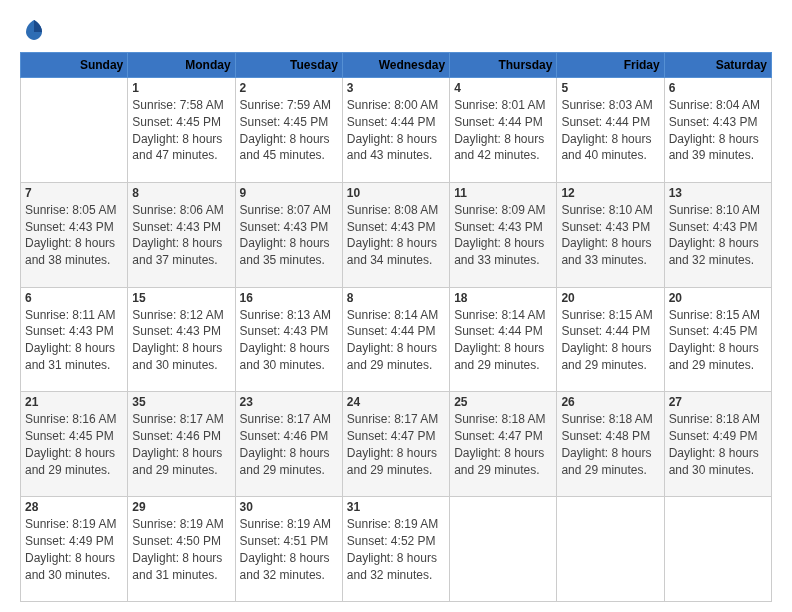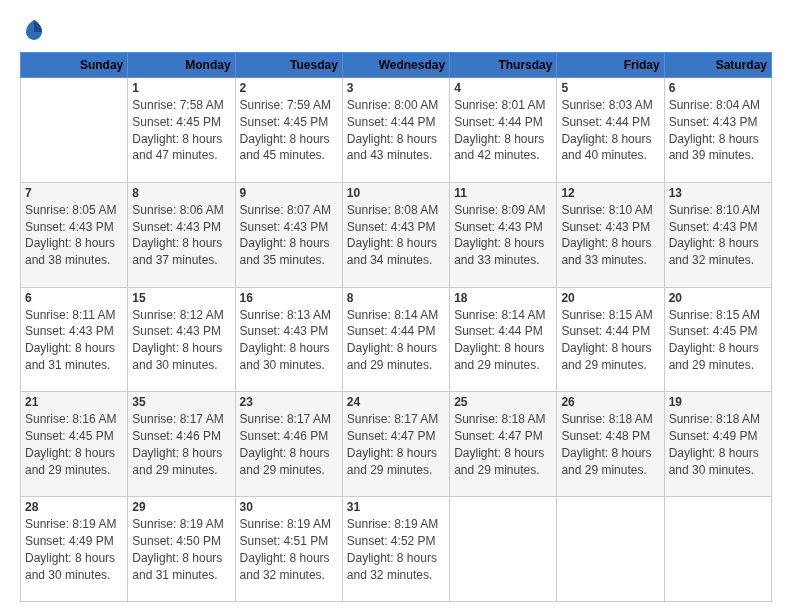--- a/index.html
+++ b/index.html
@@ -196,21 +196,21 @@
           <td><span class="cell-date">35</span>
 <span class="cell-info">Sunrise: 8:17 AM<br>Sunset: 4:46 PM<br>Daylight: 8 hours and 29 minutes.</span></td>
           <td><span class="cell-date">23</span>
 <span class="cell-info">Sunrise: 8:17 AM<br>Sunset: 4:46 PM<br>Daylight: 8 hours and 29 minutes.</span></td>
           <td><span class="cell-date">24</span>
 <span class="cell-info">Sunrise: 8:17 AM<br>Sunset: 4:47 PM<br>Daylight: 8 hours and 29 minutes.</span></td>
           <td><span class="cell-date">25</span>
 <span class="cell-info">Sunrise: 8:18 AM<br>Sunset: 4:47 PM<br>Daylight: 8 hours and 29 minutes.</span></td>
           <td><span class="cell-date">26</span>
 <span class="cell-info">Sunrise: 8:18 AM<br>Sunset: 4:48 PM<br>Daylight: 8 hours and 29 minutes.</span></td>
-          <td><span class="cell-date">19</span>
+          <td><span class="cell-date">27</span>
 <span class="cell-info">Sunrise: 8:18 AM<br>Sunset: 4:49 PM<br>Daylight: 8 hours and 30 minutes.</span></td>
         </tr>
         <tr>
           <td><span class="cell-date">28</span>
 <span class="cell-info">Sunrise: 8:19 AM<br>Sunset: 4:49 PM<br>Daylight: 8 hours and 30 minutes.</span></td>
           <td><span class="cell-date">29</span>
 <span class="cell-info">Sunrise: 8:19 AM<br>Sunset: 4:50 PM<br>Daylight: 8 hours and 31 minutes.</span></td>
           <td><span class="cell-date">30</span>
 <span class="cell-info">Sunrise: 8:19 AM<br>Sunset: 4:51 PM<br>Daylight: 8 hours and 32 minutes.</span></td>
           <td><span class="cell-date">31</span>

